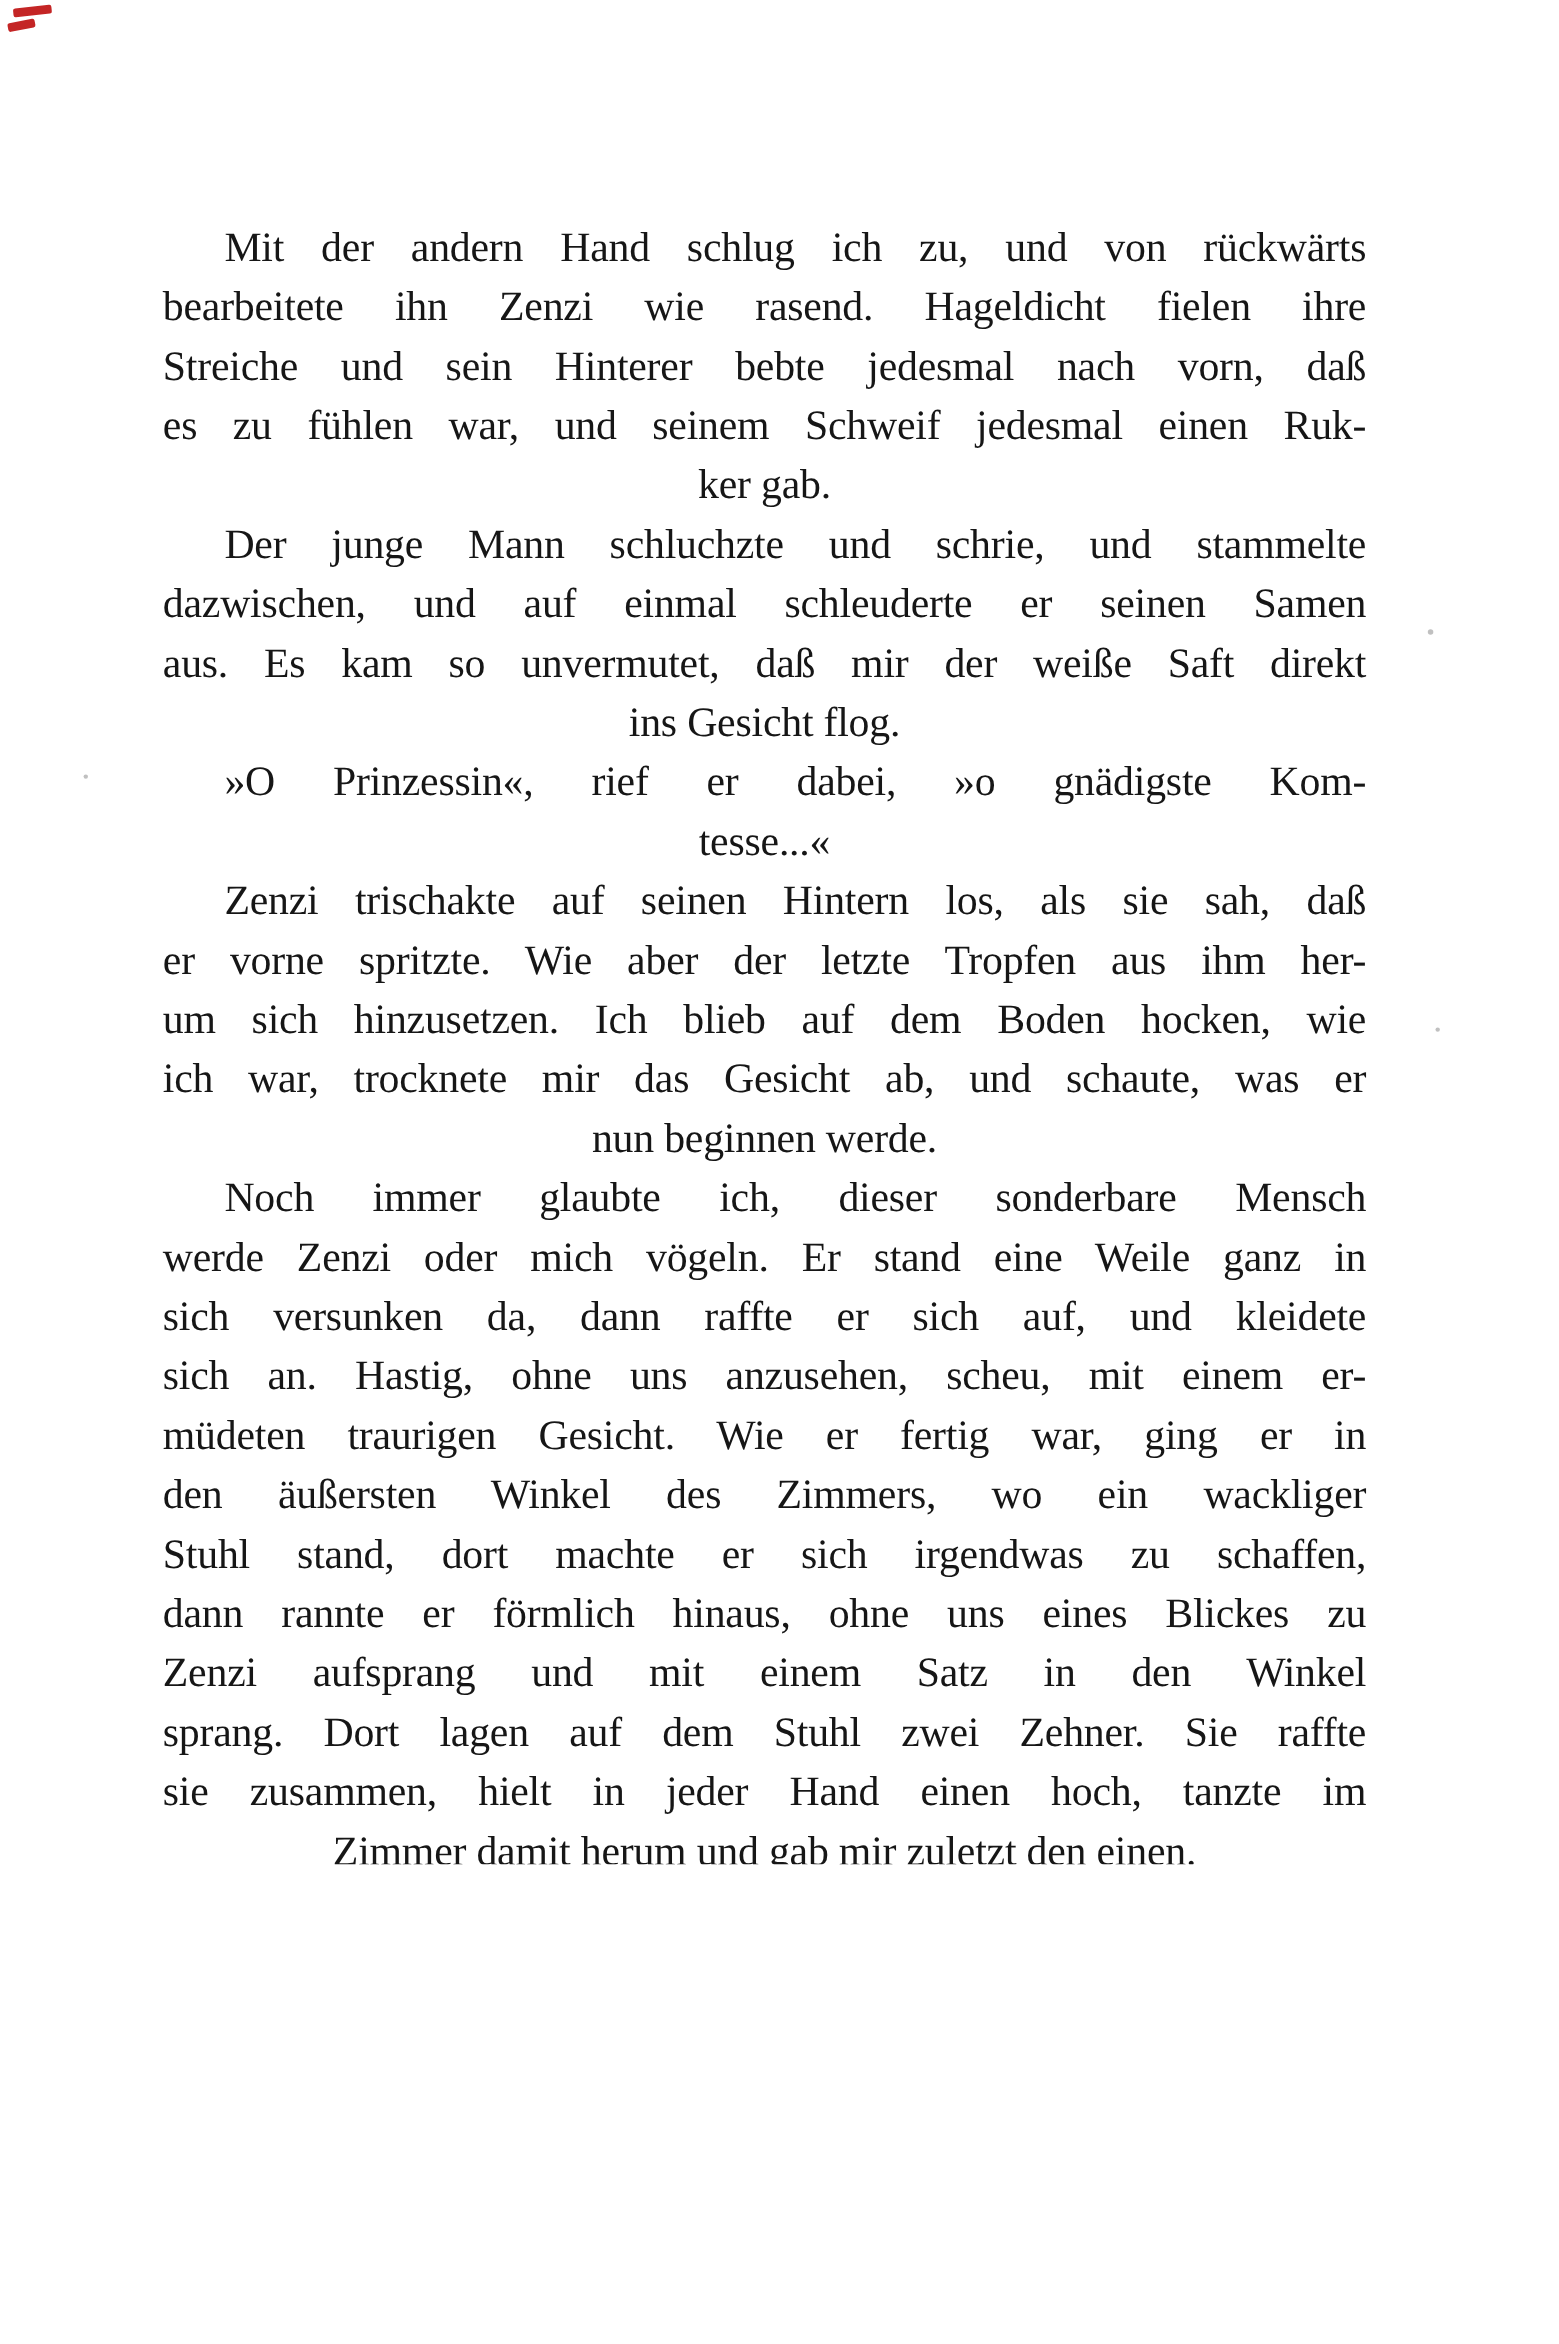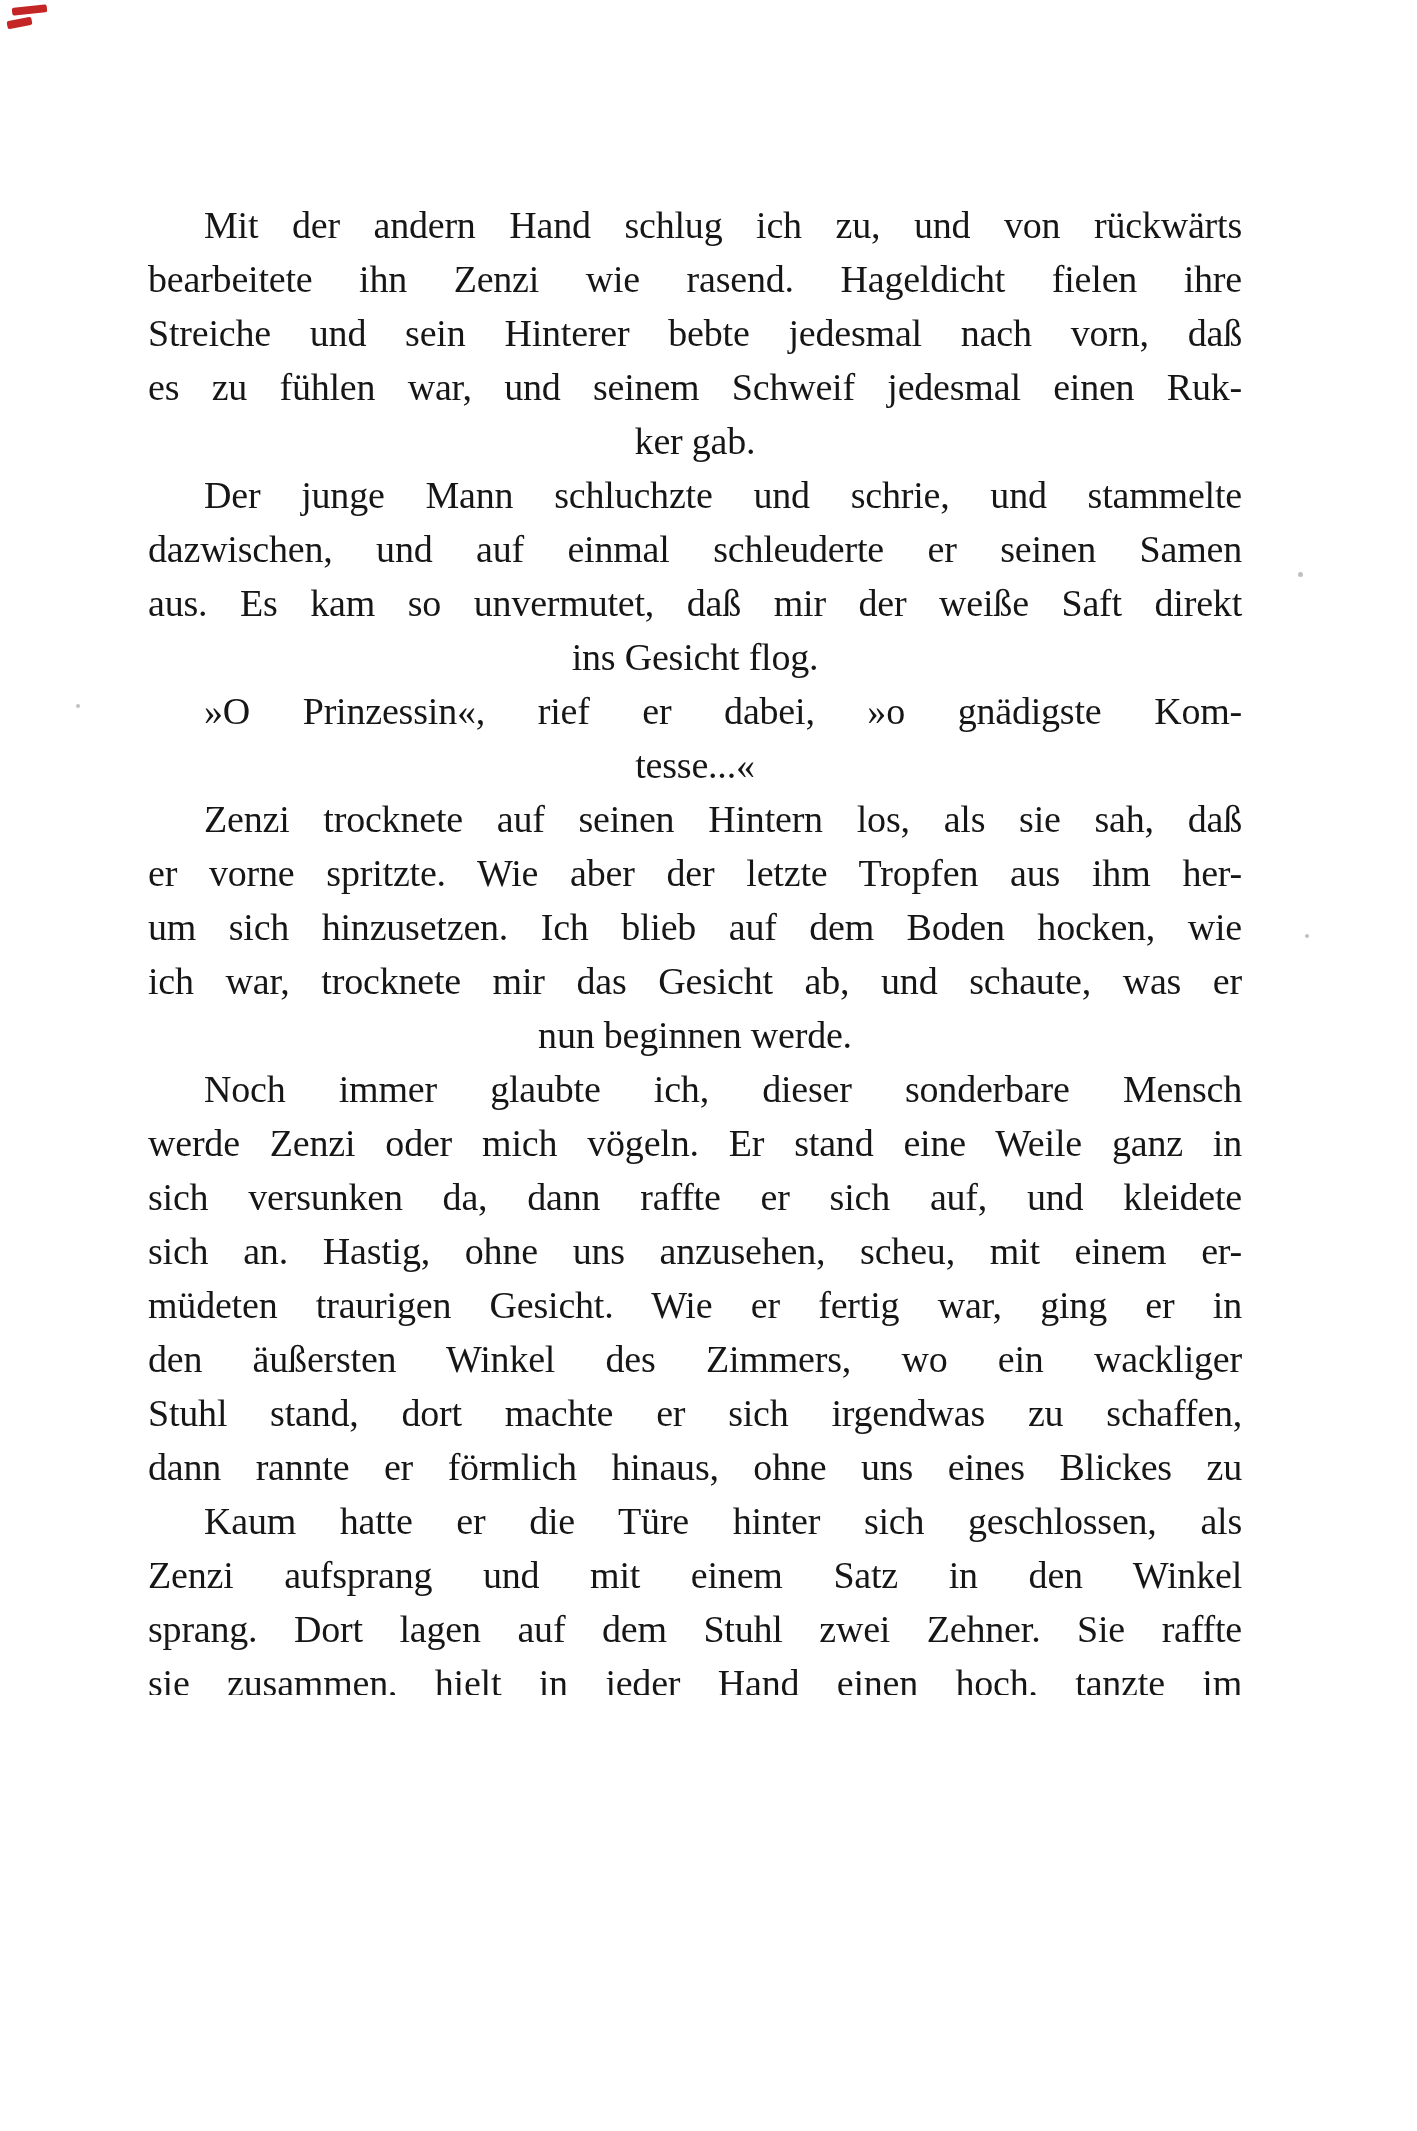--- a/index.html
+++ b/index.html
@@ -77,38 +77,37 @@
         <div class="line first j">Der junge Mann schluchzte und schrie, und stammelte</div>
         <div class="line j">dazwischen, und auf einmal schleuderte er seinen Samen</div>
         <div class="line j">aus. Es kam so unvermutet, daß mir der weiße Saft direkt</div>
         <div class="line">ins Gesicht flog.</div>
       </div>
       <div class="paragraph">
         <div class="line first j">»O Prinzessin«, rief er dabei, »o gnädigste Kom-</div>
         <div class="line">tesse...«</div>
       </div>
       <div class="paragraph">
-        <div class="line first j">Zenzi trocknete auf seinen Hintern los, als sie sah, daß</div>
+        <div class="line first j">Zenzi trischakte auf seinen Hintern los, als sie sah, daß</div>
         <div class="line j">er vorne spritzte. Wie aber der letzte Tropfen aus ihm her-</div>
         <div class="line j">um sich hinzusetzen. Ich blieb auf dem Boden hocken, wie</div>
         <div class="line j">ich war, trocknete mir das Gesicht ab, und schaute, was er</div>
         <div class="line">nun beginnen werde.</div>
       </div>
       <div class="paragraph">
         <div class="line first j">Noch immer glaubte ich, dieser sonderbare Mensch</div>
         <div class="line j">werde Zenzi oder mich vögeln. Er stand eine Weile ganz in</div>
         <div class="line j">sich versunken da, dann raffte er sich auf, und kleidete</div>
         <div class="line j">sich an. Hastig, ohne uns anzusehen, scheu, mit einem er-</div>
         <div class="line j">müdeten traurigen Gesicht. Wie er fertig war, ging er in</div>
         <div class="line j">den äußersten Winkel des Zimmers, wo ein wackliger</div>
         <div class="line j">Stuhl stand, dort machte er sich irgendwas zu schaffen,</div>
         <div class="line j">dann rannte er förmlich hinaus, ohne uns eines Blickes zu</div>
       </div>
       <div class="paragraph">
-        <div class="line first j">Kaum hatte er die Türe hinter sich geschlossen, als</div>
         <div class="line j">Zenzi aufsprang und mit einem Satz in den Winkel</div>
         <div class="line j">sprang. Dort lagen auf dem Stuhl zwei Zehner. Sie raffte</div>
         <div class="line j">sie zusammen, hielt in jeder Hand einen hoch, tanzte im</div>
         <div class="line">Zimmer damit herum und gab mir zuletzt den einen.</div>
       </div>
     </div>
 
   <div class="page-number">265</div>
 
   <div class="speck s1"></div>

